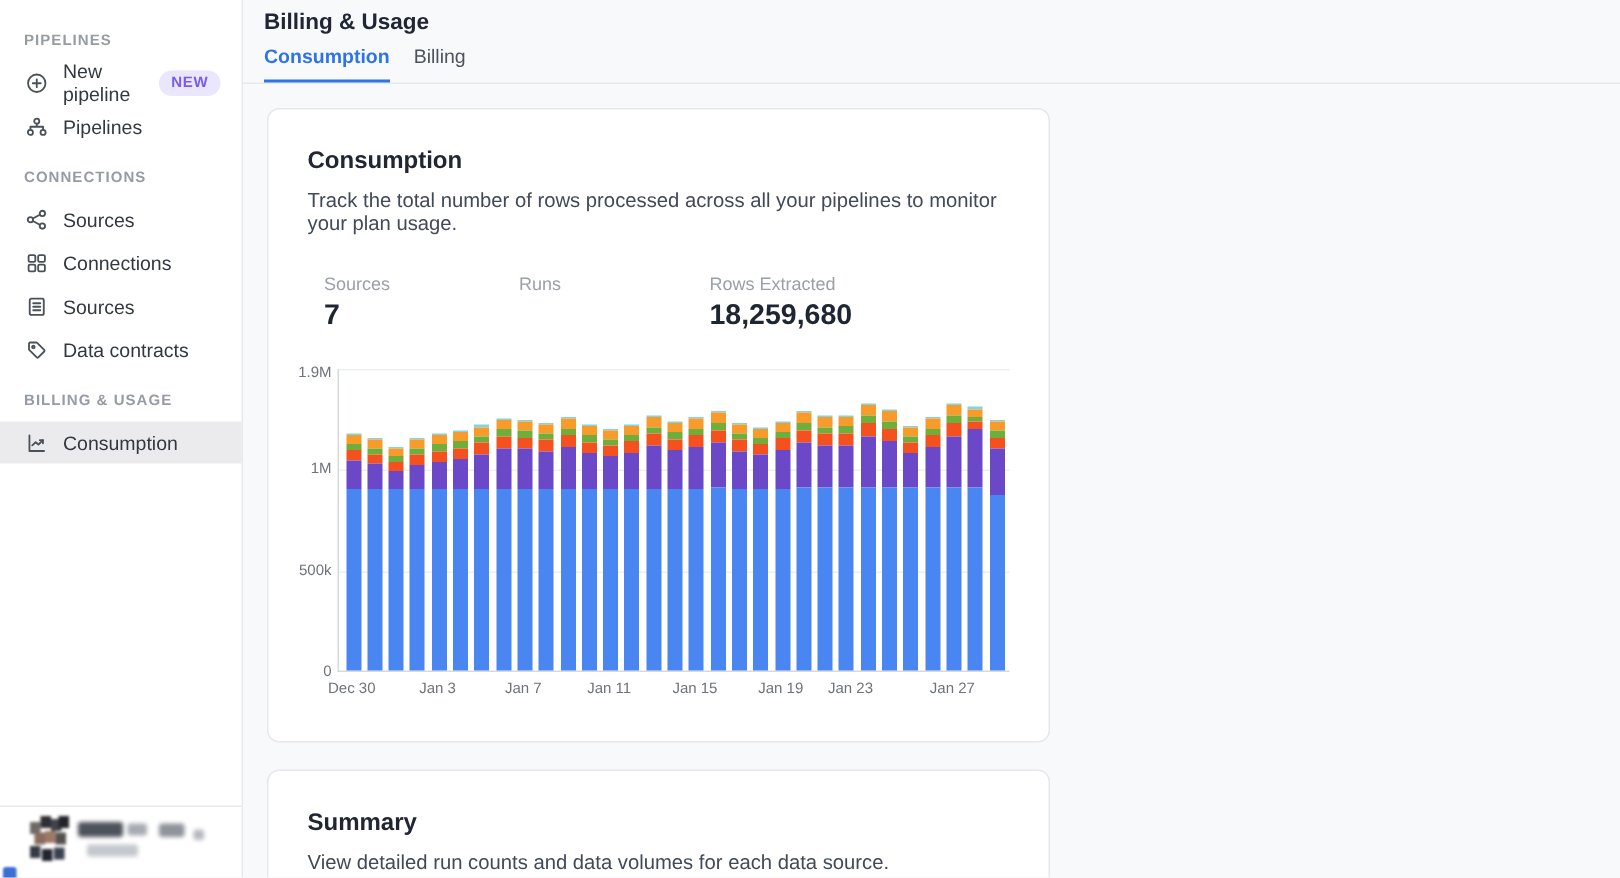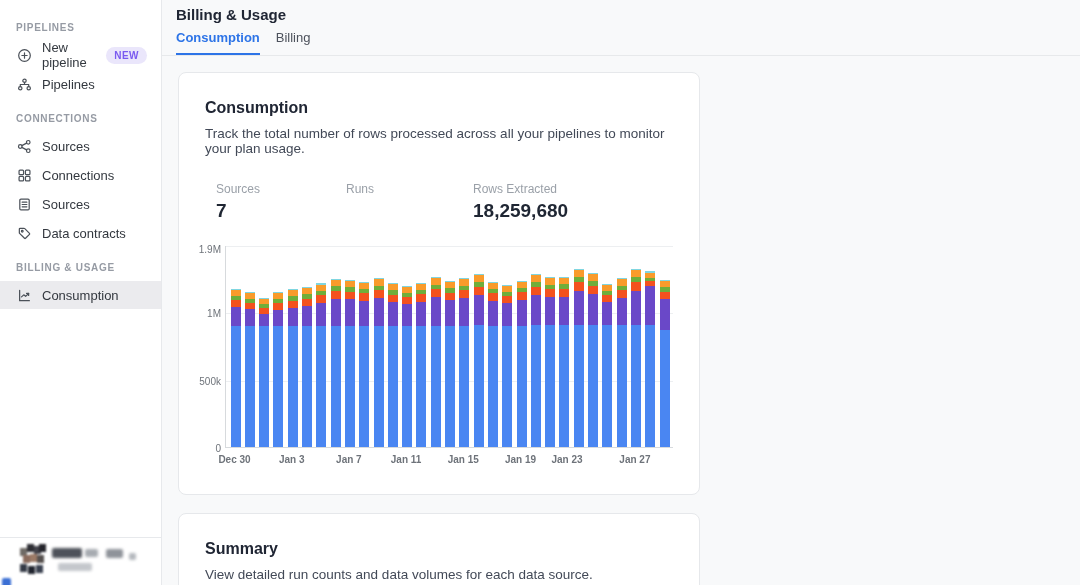--- a/index.html
+++ b/index.html
@@ -68,21 +68,21 @@
   .y-gutter { width:24px; position:relative; height:202px; }
   .y-label { position:absolute; right:4px; font-size:10px; color:#6e737a; transform:translateY(-50%); }
   .plot {
     position:relative; width:448px; height:202px;
     border-left:1px solid #d7dadd; border-bottom:1px solid #d7dadd;
   }
   .gridline { position:absolute; left:0; right:0; height:1px; background:#edeff1; }
   .bar { position:absolute; bottom:0; display:flex; flex-direction:column-reverse; }
   .bar div { width:100%; }
   .x-labels { position:relative; height:14px; margin-top:6px; }
-  .x-label { position:absolute; top:0; transform:translateX(-50%); font-size:10px; color:#6e737a; white-space:nowrap;font-weight:bold; }
+  .x-label { position:absolute; top:0; transform:translateX(-50%); font-size:10px; color:#6e737a; white-space:nowrap; }
 </style>
 </head>
 <body>
 
 <aside class="sidebar">
   <nav class="nav">
       <div class="nav-section-label">Pipelines</div>
       <div class="nav-item">
         <span class="icon">
           <svg viewBox="0 0 16 16">

